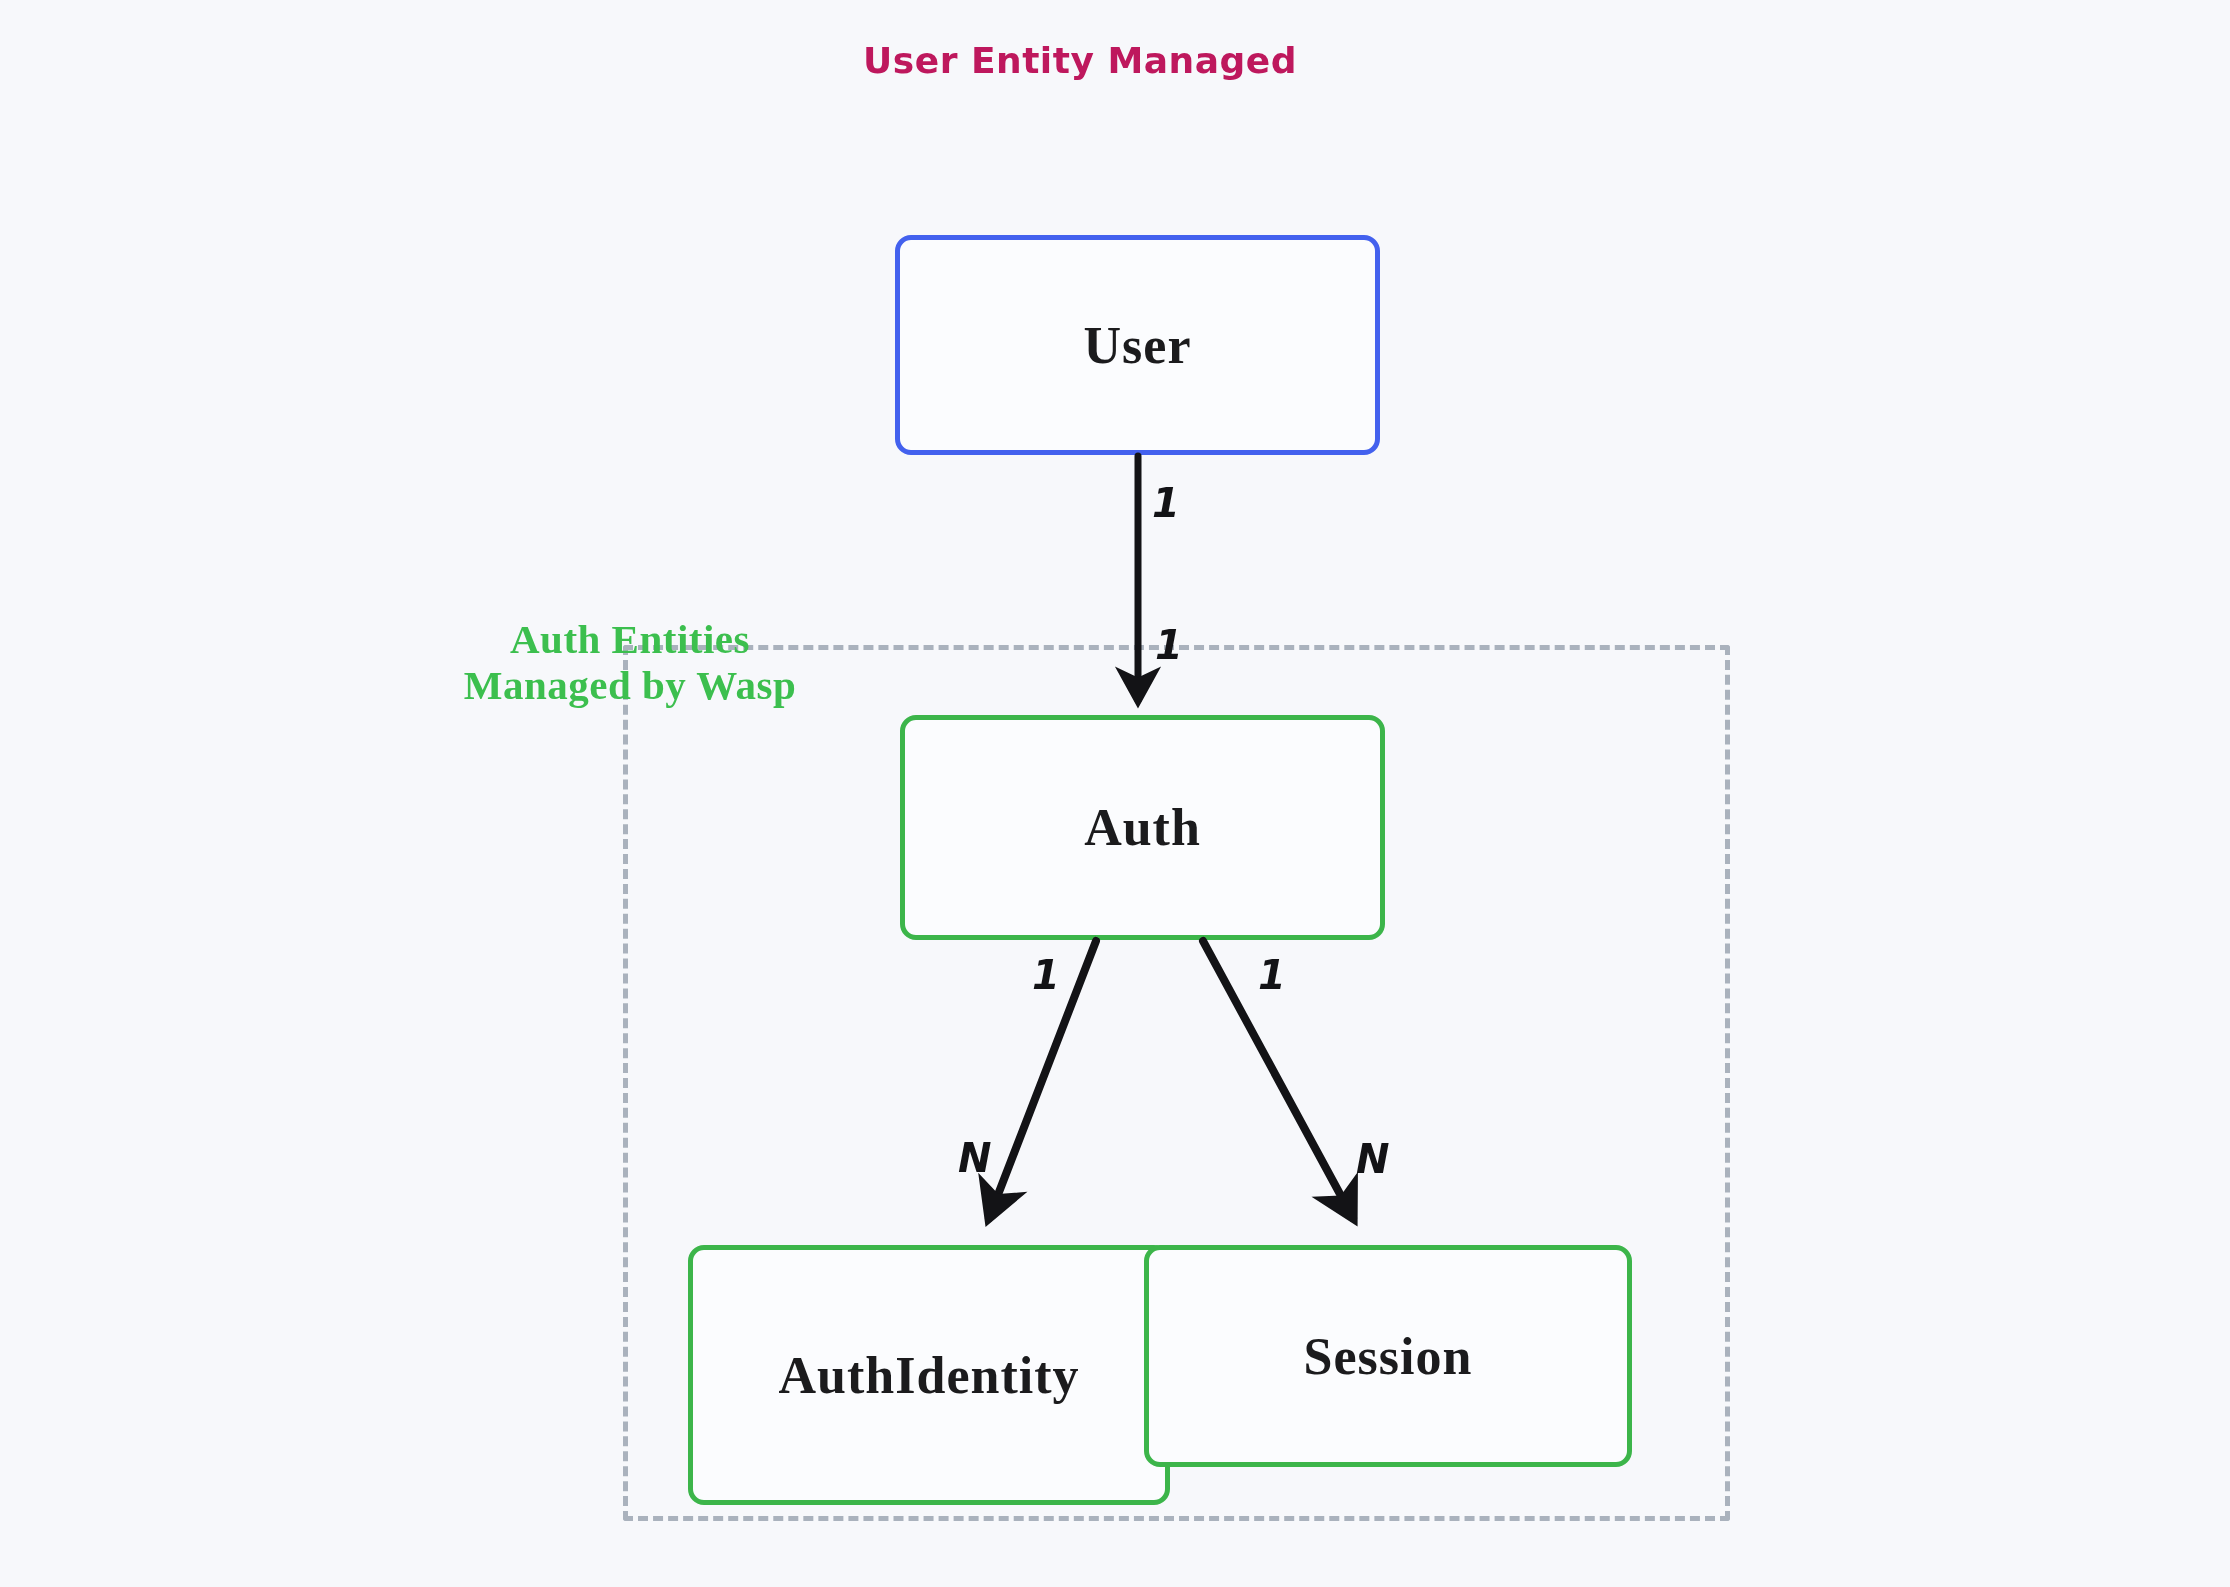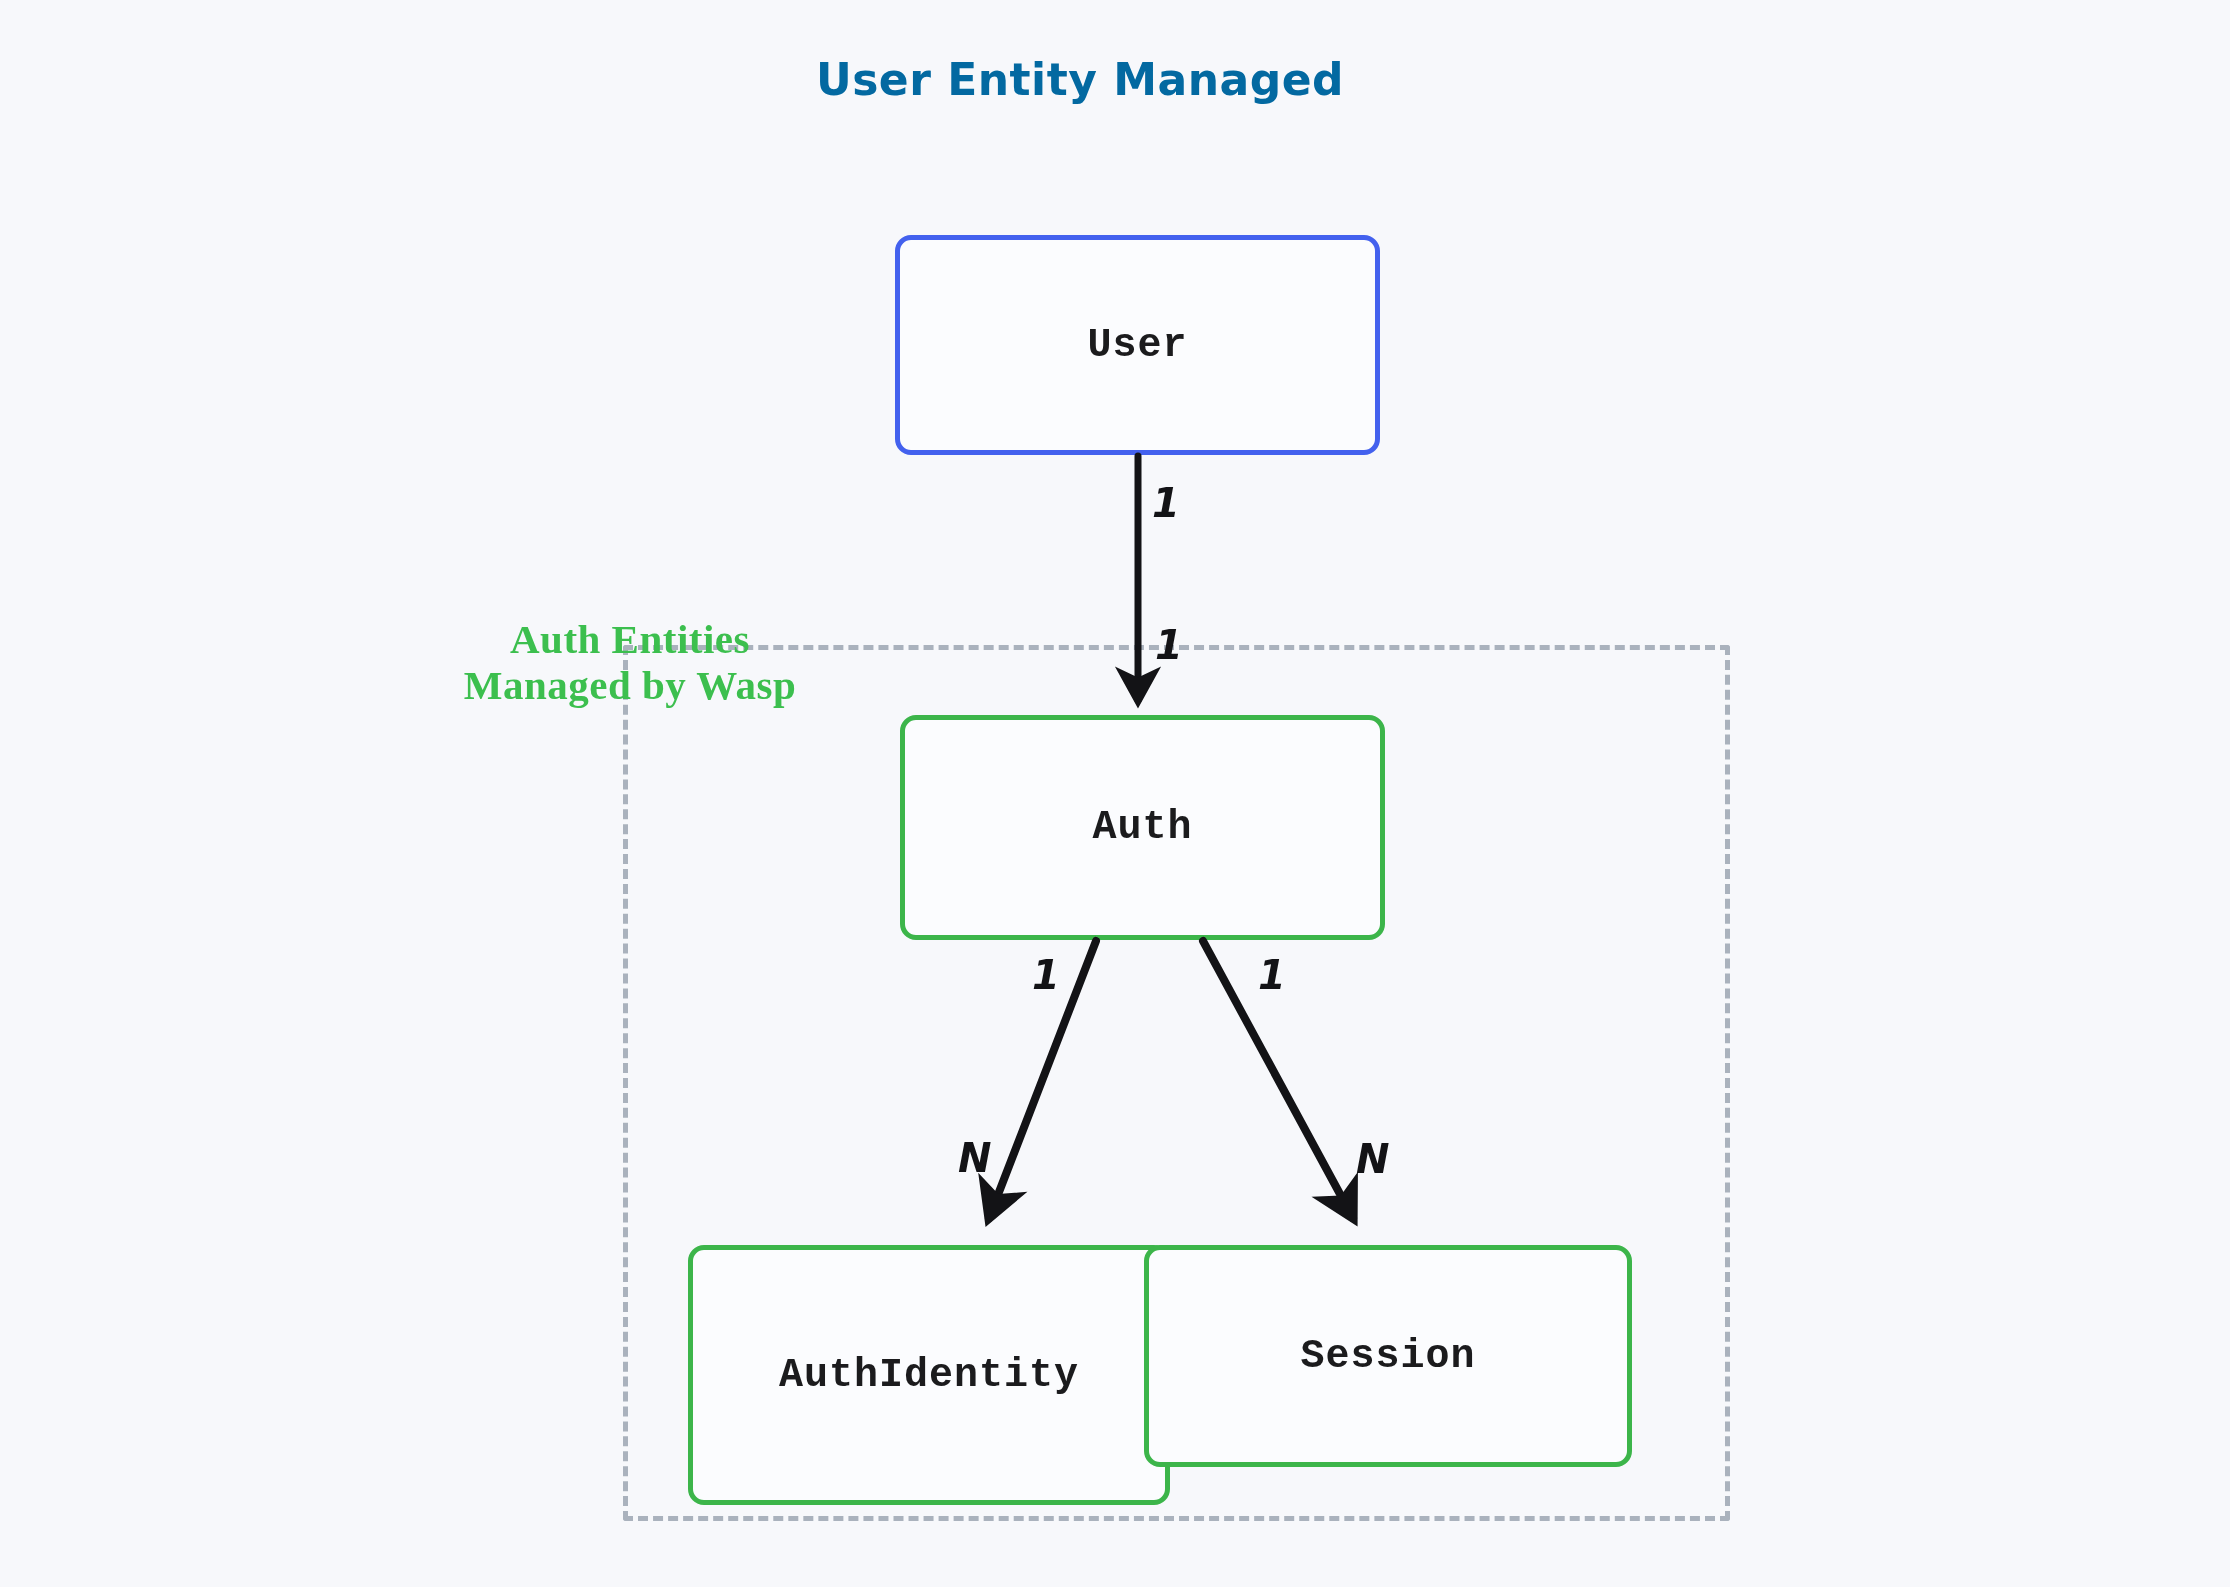--- a/index.html
+++ b/index.html
@@ -38,46 +38,46 @@
     box-sizing: border-box;
     background: #fbfcfe;
     border-style: solid;
     border-width: 5px;
     border-radius: 16px;
     display: flex;
     align-items: center;
     justify-content: center;
   }
   .node-label {
-    font-family: Liberation Mono, monospace;
+    font-family: Liberation Serif, serif;
     font-weight: 700;
-    font-size: 40px;
+    font-size: 52px;
     letter-spacing: 1px;
     color: #1b1b1d;
     white-space: nowrap;
   }
   .node.blue  { border-color: #4361ee; }
   .node.green { border-color: #3cb54a; }
 
   #node-user        { left: 895px;  top: 235px;  width: 485px; height: 220px; }
   #node-auth        { left: 900px;  top: 715px;  width: 485px; height: 225px; text-align: center; }
   #node-authidentity{ left: 688px;  top: 1245px; width: 482px; height: 260px; }
   #node-session     { left: 1144px; top: 1245px; width: 488px; height: 222px; }
 
   
   .title-blue {
     position: absolute;
     left: 770px;
-    top: 55px;
+    top: 41px;
     width: 620px;
     text-align: center;
-    color: #0369a1;
+    color: #be185d;
     font-family: "DejaVu Sans", sans-serif;
     font-weight: 700;
-    font-size: 44px;
+    font-size: 36px;
     line-height: 1.12;
     letter-spacing: 0.5px;
   }
   .title-green {
     position: absolute;
     left: 380px;
     top: 617px;
     width: 500px;
     text-align: center;
     color: #3cbf4e;

